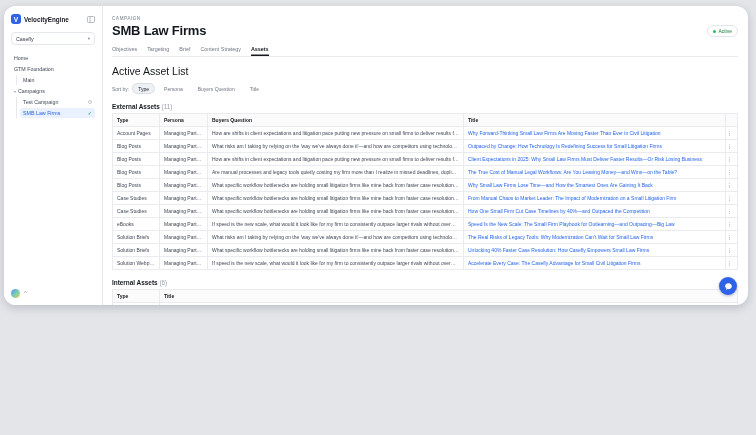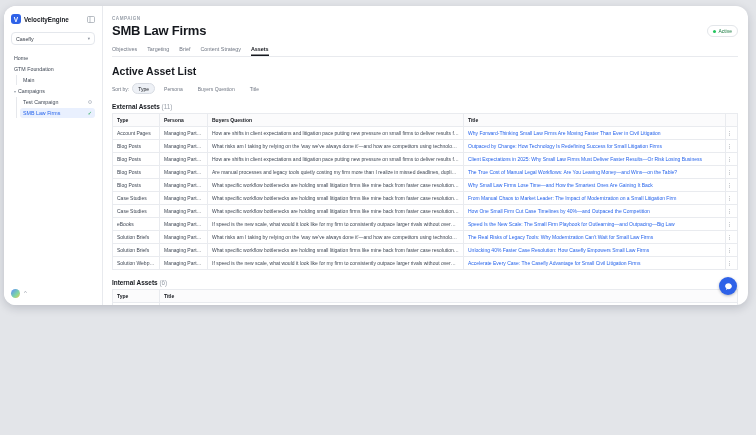--- a/index.html
+++ b/index.html
@@ -28,21 +28,21 @@
   
   .main{flex:1;padding:10px 10px 0 9px;position:relative;overflow:hidden}
   .eyebrow{font-size:4.6px;font-weight:bold;letter-spacing:.5px;color:#9aa1ab}
   .title-row{display:flex;align-items:flex-start;margin-top:2px}
   .page-title{font-size:13px;font-weight:bold;color:#15181e;letter-spacing:-.2px}
   .status-badge{margin-left:auto;display:flex;align-items:center;gap:2.5px;font-size:5px;color:#177a3f;border:1px solid #e3e6ea;background:#fff;border-radius:8px;padding:2px 5px;margin-top:2px}
   .dot{width:3px;height:3px;border-radius:50%;background:#22c55e}
   .tabs{display:flex;gap:10px;border-bottom:1px solid #e8eaee;margin-top:6px;font-size:5.4px;color:#707784}
   .tab{padding:2px 0 4px;cursor:pointer}
   .tab.active{color:#15181e;font-weight:bold;box-shadow:inset 0 -1.5px 0 #15181e}
-  .section-title{font-size:10.5px;font-weight:bold;color:#15181e;margin-top:8px}
+  .section-title{font-size:10.5px;font-weight:normal;color:#15181e;margin-top:8px}
   .sort-row{display:flex;align-items:center;gap:3px;margin-top:6px;font-size:5px;color:#707784}
   .sort-pill{padding:1.5px 5px;border-radius:7px;border:1px solid transparent;cursor:pointer}
   .sort-pill.selected{background:#eef1f6;border-color:#d8dce3;color:#15181e}
   .assets-header{margin-top:9px;font-size:6.4px;font-weight:bold;color:#15181e}
   .assets-header .count{color:#9aa1ab;font-weight:normal}
   table.asset-table{width:100%;border-collapse:collapse;table-layout:fixed;margin-top:3px;font-size:5px}
   .asset-table th,.asset-table td{border:1px solid #e9ebef;padding:3px 4px;text-align:left;white-space:nowrap;overflow:hidden;text-overflow:ellipsis}
   .asset-table th{color:#15181e;font-weight:bold;background:#fbfbfc}
   .asset-table td{color:#3f4754}
   .asset-table td .link{color:#2563eb;text-decoration:none;cursor:pointer}

